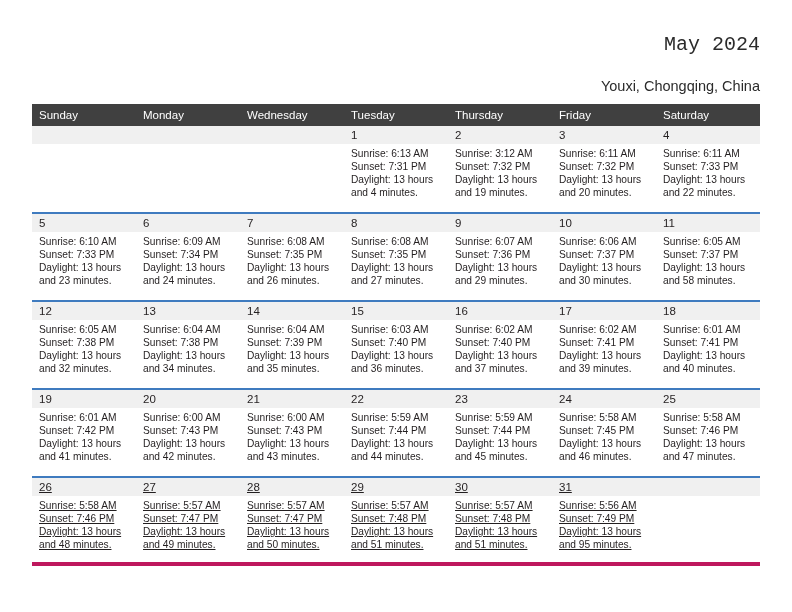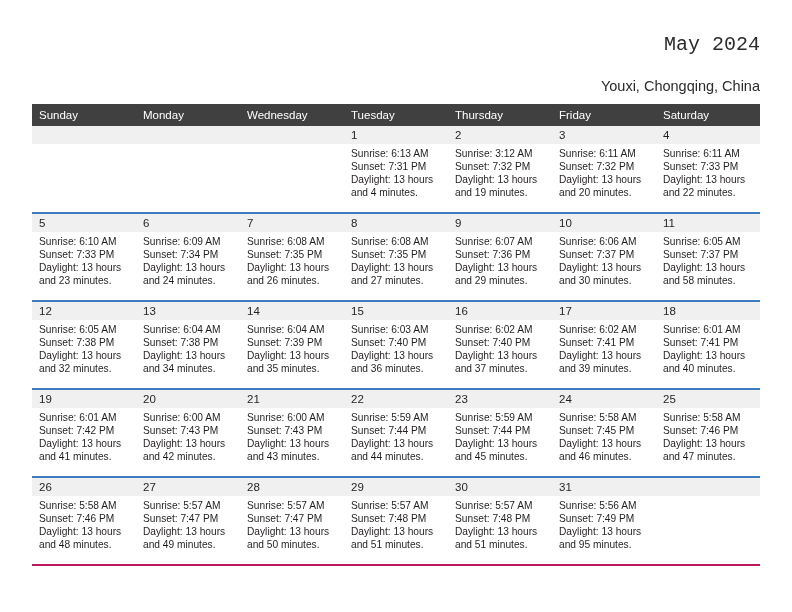--- a/index.html
+++ b/index.html
@@ -112,21 +112,21 @@
     overflow: hidden;
   }
 
   .week {
     display: flex;
     border-bottom: 2px solid #3f7bbf;
     height: 88px;
     box-sizing: border-box;
     background: #ffffff;
   }
-  .week:last-child { border-bottom: 2px solid #be185d; }
+  .week:last-child { border-bottom: 4px solid #be185d; text-decoration: underline; }
 
   .day {
     flex: 1 1 0;
     box-sizing: border-box;
     position: relative;
     background: #ffffff;
     overflow: hidden;
   }
   .day .daynum {
     background: #f0f0f0;

